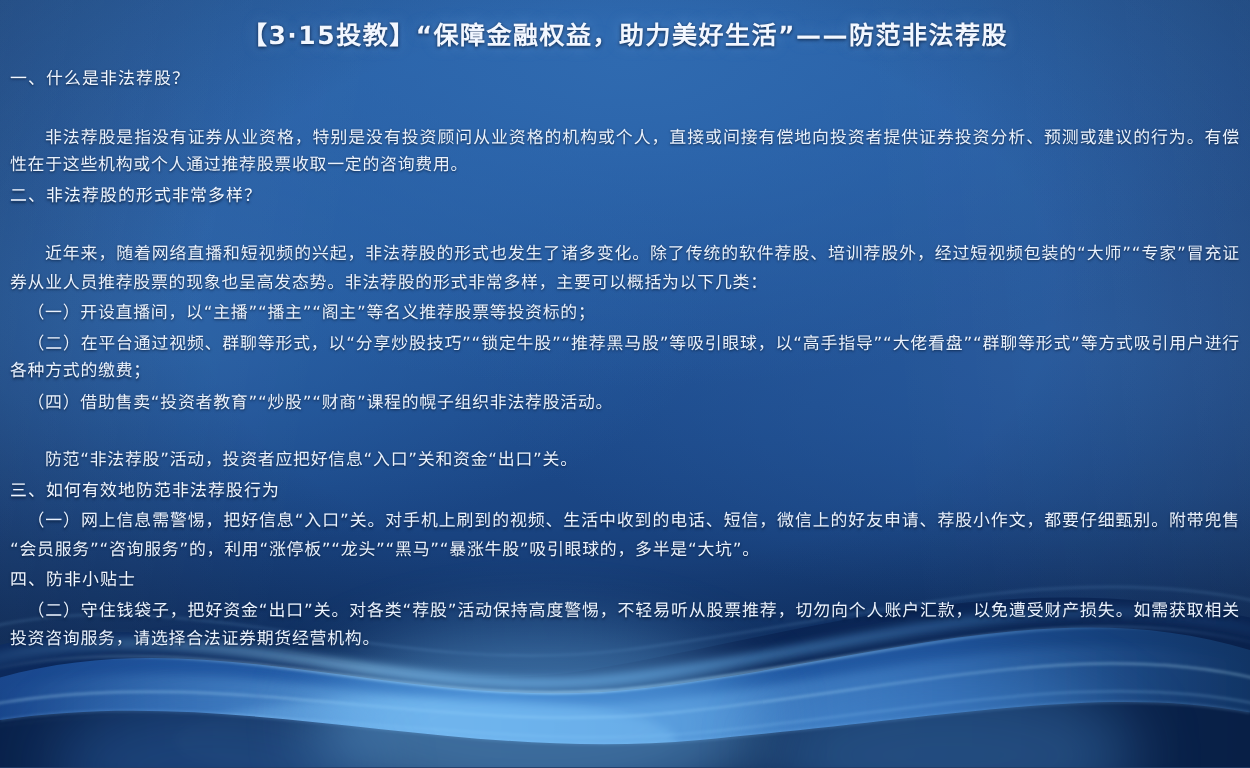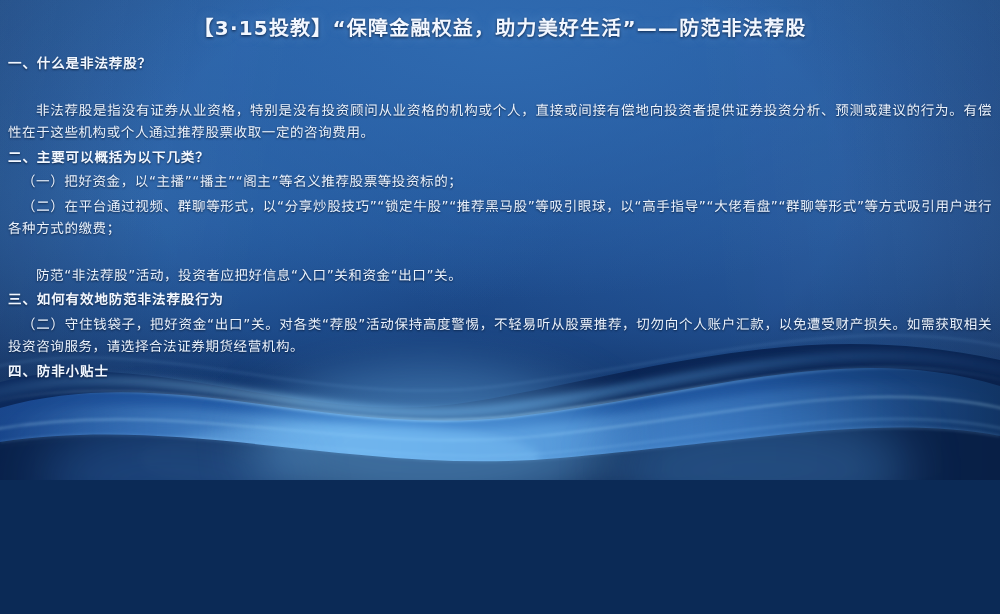--- a/index.html
+++ b/index.html
@@ -4,21 +4,21 @@
 <title>3·15投教 防范非法荐股</title>
 <style>
   html, body {
     margin: 0;
     padding: 0;
     background: #0b2a56;
   }
   #poster {
     position: relative;
     width: 1000px;
-    height: 480px;
+    height: 614px;
     overflow: hidden;
     font-family: "DejaVu Sans", "Liberation Sans", sans-serif;
     background:
       radial-gradient(ellipse 900px 420px at 50% 8%, #2f6ab0 0%, rgba(47,106,176,0) 62%),
       radial-gradient(ellipse 700px 300px at 12% 40%, #2a62a6 0%, rgba(42,98,166,0) 65%),
       radial-gradient(ellipse 780px 330px at 88% 45%, #27599c 0%, rgba(39,89,156,0) 65%),
       linear-gradient(178deg, #2a62a8 0%, #24589e 22%, #1f4f92 45%, #1a4583 66%, #123468 82%, #0b2450 100%);
   }
   
   .streaks {
@@ -69,21 +69,21 @@
     color: #eaf2fd;
     font-size: 13.5px;
     line-height: 22.5px;
     letter-spacing: 0.6px;
     text-align: justify;
     text-shadow: 0 1px 2px rgba(5,22,50,0.8);
     margin: 0 0 2px 0;
   }
   .para.heading {
     text-indent: 0;
-    font-weight: bold;
+    font-weight: normal;
     letter-spacing: 0.9px;
     color: #f1f7ff;
   }
   .para.indent {
     text-indent: 28px;
     margin-top: 24px;
   }
   .para.item {
     text-indent: 14px;
   }
@@ -127,29 +127,32 @@
 
   <div class="title-wrap">
     <span class="poster-title">【3·15投教】“保障金融权益，助力美好生活”——防范非法荐股</span>
   </div>
 
   <div class="body-wrap">
 
     <p class="para heading">一、什么是非法荐股？</p>
     <p class="para indent">非法荐股是指没有证券从业资格，特别是没有投资顾问从业资格的机构或个人，直接或间接有偿地向投资者提供证券投资分析、预测或建议的行为。有偿性在于这些机构或个人通过推荐股票收取一定的咨询费用。</p>
 
-    <p class="para heading">二、主要可以概括为以下几类？</p>
-    <p class="para item">（一）把好资金，以“主播”“播主”“阁主”等名义推荐股票等投资标的；</p>
+    <p class="para heading">二、非法荐股的形式非常多样？</p>
+    <p class="para indent">近年来，随着网络直播和短视频的兴起，非法荐股的形式也发生了诸多变化。除了传统的软件荐股、培训荐股外，经过短视频包装的“大师”“专家”冒充证券从业人员推荐股票的现象也呈高发态势。非法荐股的形式非常多样，主要可以概括为以下几类：</p>
+    <p class="para item">（一）开设直播间，以“主播”“播主”“阁主”等名义推荐股票等投资标的；</p>
     <p class="para item">（二）在平台通过视频、群聊等形式，以“分享炒股技巧”“锁定牛股”“推荐黑马股”等吸引眼球，以“高手指导”“大佬看盘”“群聊等形式”等方式吸引用户进行各种方式的缴费；</p>
+    <p class="para item">（四）借助售卖“投资者教育”“炒股”“财商”课程的幌子组织非法荐股活动。</p>
 
     <p class="para indent">防范“非法荐股”活动，投资者应把好信息“入口”关和资金“出口”关。</p>
     <p class="para heading">三、如何有效地防范非法荐股行为</p>
+    <p class="para item">（一）网上信息需警惕，把好信息“入口”关。对手机上刷到的视频、生活中收到的电话、短信，微信上的好友申请、荐股小作文，都要仔细甄别。附带兜售“会员服务”“咨询服务”的，利用“涨停板”“龙头”“黑马”“暴涨牛股”吸引眼球的，多半是“大坑”。</p>
+    <p class="para heading">四、防非小贴士</p>
+
     <p class="para item">（二）守住钱袋子，把好资金“出口”关。对各类“荐股”活动保持高度警惕，不轻易听从股票推荐，切勿向个人账户汇款，以免遭受财产损失。如需获取相关投资咨询服务，请选择合法证券期货经营机构。</p>
-
-    <p class="para heading">四、防非小贴士</p>
   </div>
 
   <div class="wave-stage">
     <div class="glow-blob blob-c"></div>
     <div class="glow-blob blob-a"></div>
     <div class="glow-blob blob-b"></div>
 
     <svg width="1000" height="190" viewBox="0 0 1000 190" xmlns="http://www.w3.org/2000/svg">
       <defs>
         <linearGradient id="gDark" x1="0" y1="0" x2="1" y2="1">

